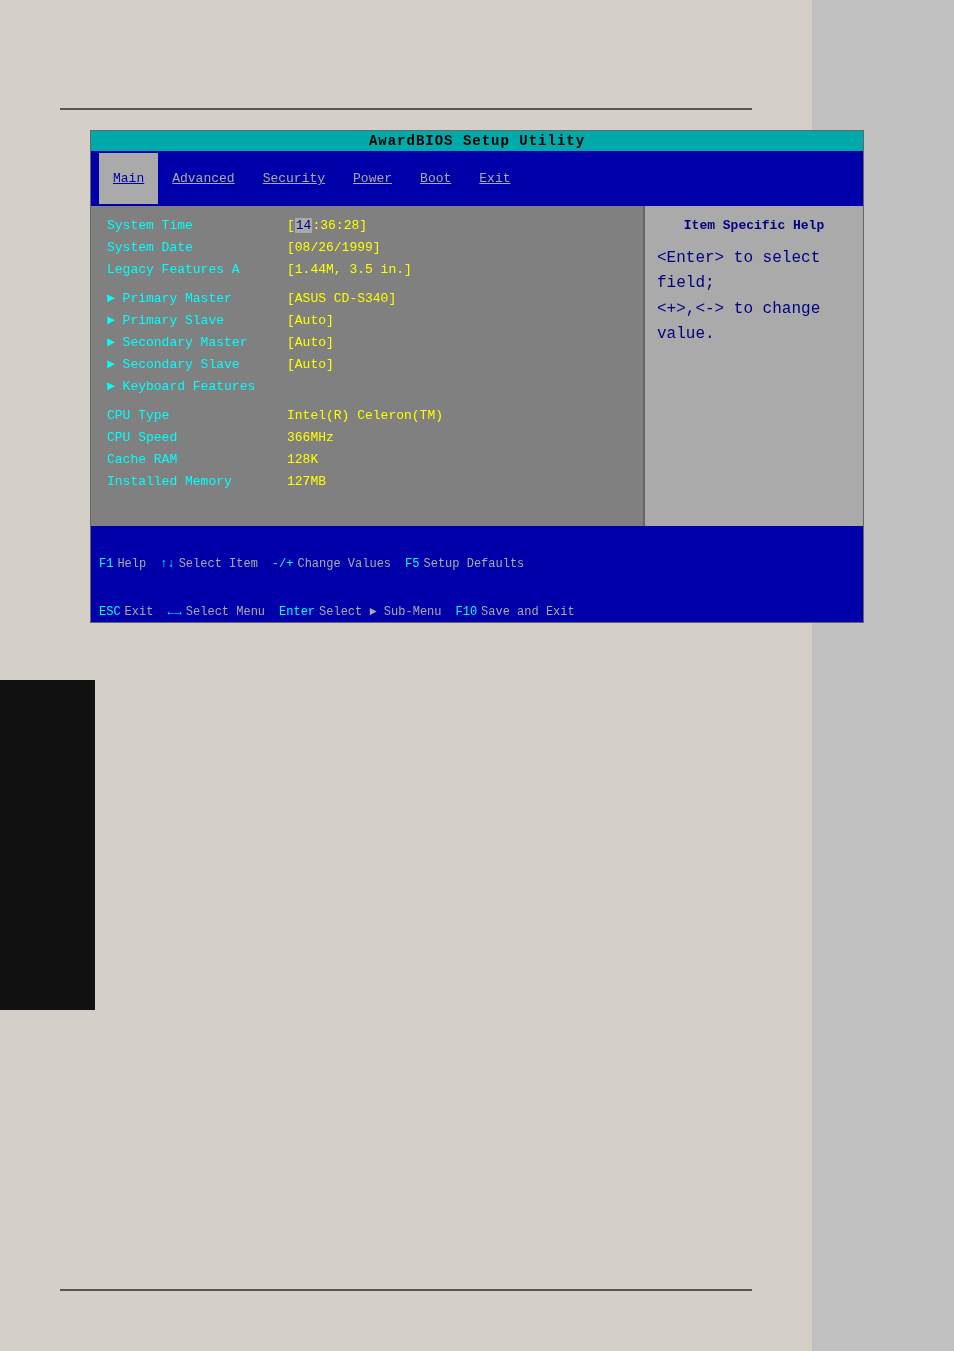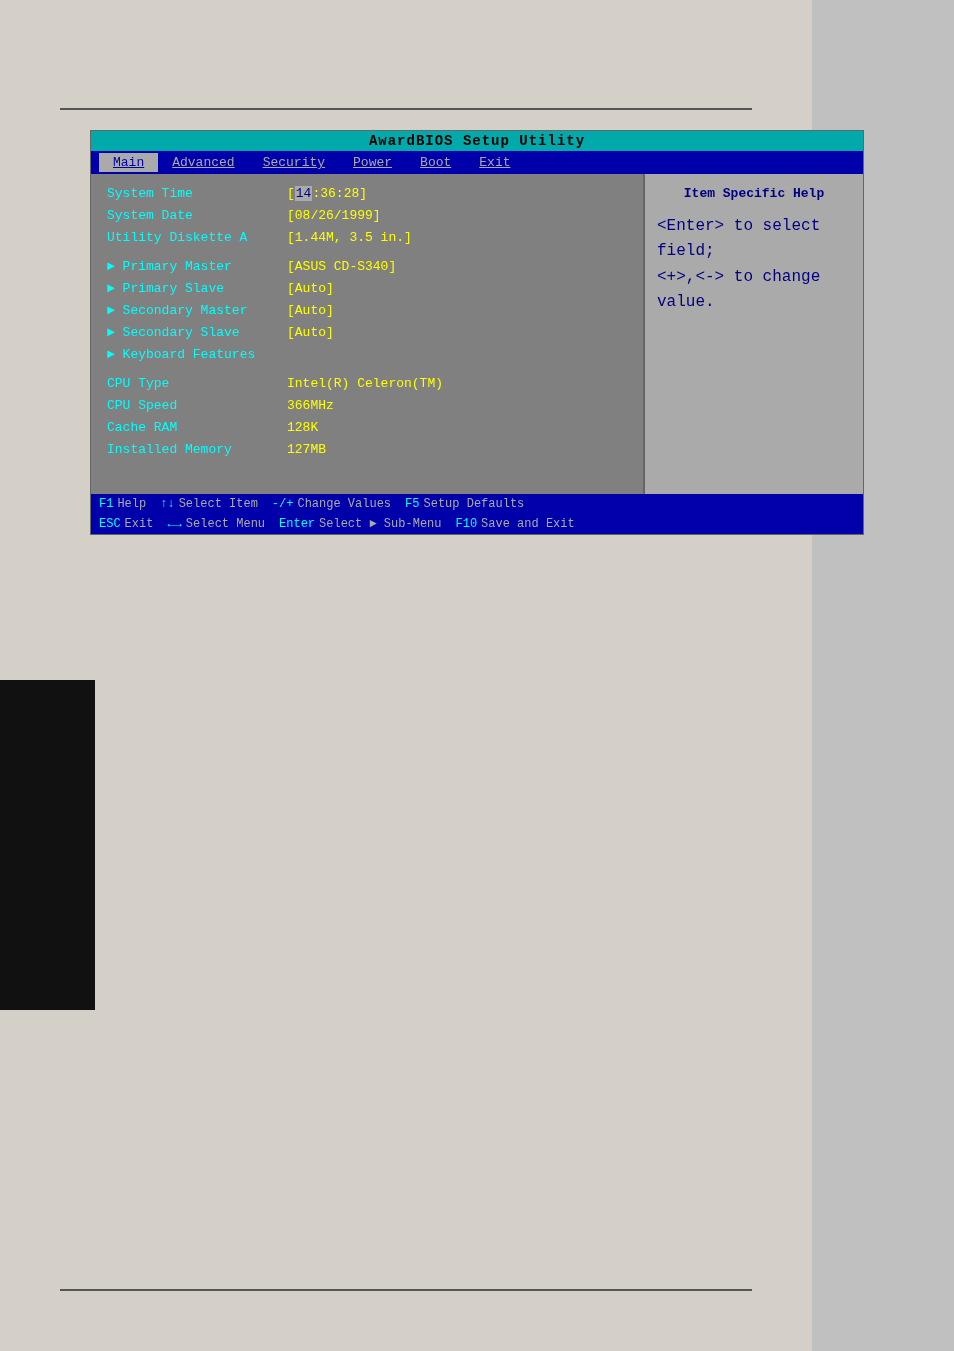--- a/index.html
+++ b/index.html
@@ -61,21 +61,21 @@
       background: #0000aa;
       display: flex;
       flex-direction: row;
       padding: 2px 8px;
       gap: 0;
     }
 
     .bios-menu-item {
       color: #aaaaaa;
       font-size: 13px;
-      padding: 2px 14px;
+      padding: 18px 14px;
       cursor: pointer;
       text-decoration: underline;
     }
 
     .bios-menu-item.active {
       background: #aaaaaa;
       color: #0000aa;
     }
 
     
@@ -162,20 +162,21 @@
       gap: 0;
       font-size: 12px;
       flex-wrap: wrap;
     }
 
     .bios-key-item {
       display: flex;
       align-items: center;
       margin-right: 10px;
       white-space: nowrap;
+      margin-top: 28px;
     }
 
     .key-label {
       color: #00ffff;
       margin-right: 4px;
     }
 
     .key-action {
       color: #aaaaaa;
       margin-right: 4px;
@@ -240,21 +241,21 @@
             [<span class="highlighted-time">14</span>:36:28]
           </span>
         </div>
 
         <div class="bios-row">
           <span class="bios-label">System Date</span>
           <span class="bios-value bracket">[08/26/1999]</span>
         </div>
 
         <div class="bios-row">
-          <span class="bios-label">Utility Diskette A</span>
+          <span class="bios-label">Legacy Features A</span>
           <span class="bios-value bracket">[1.44M, 3.5 in.]</span>
         </div>
 
 
         <div class="bios-spacer"></div>
 
         <div class="bios-row">
           <span class="bios-label with-arrow">Primary Master</span>
           <span class="bios-value bracket">[ASUS CD-S340]</span>
         </div>

